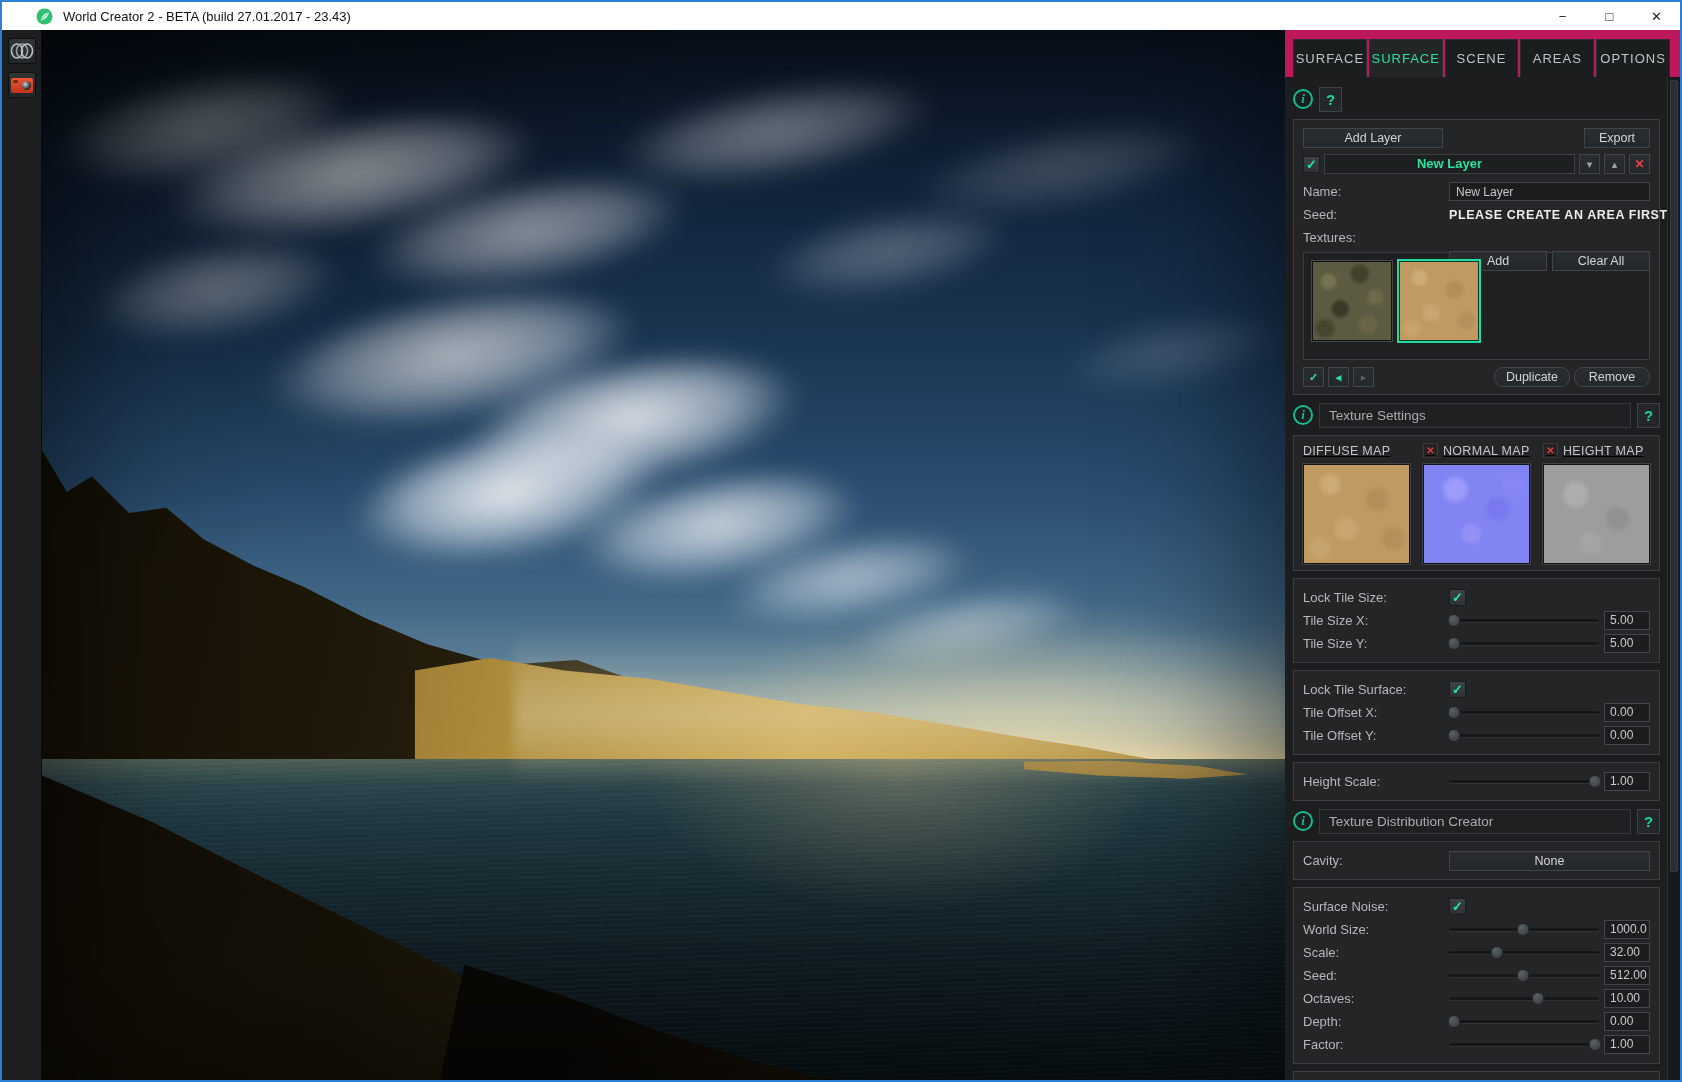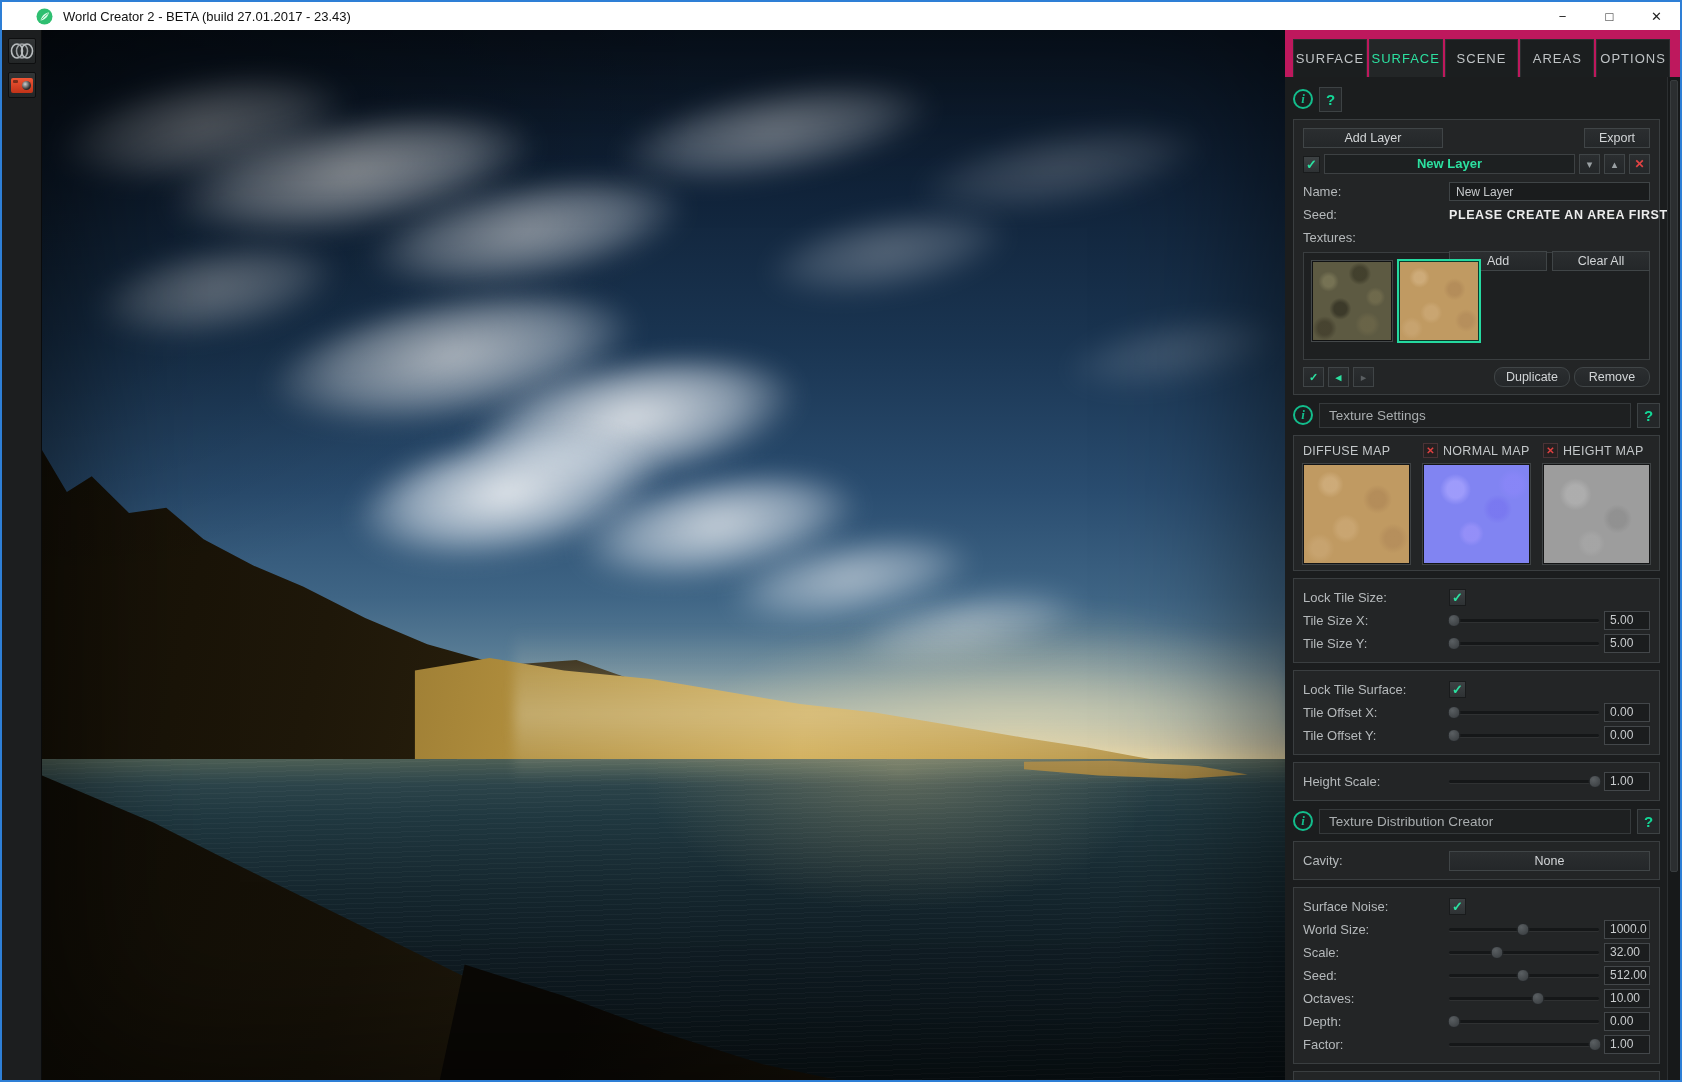--- a/index.html
+++ b/index.html
@@ -111,21 +111,21 @@
   .halfbtn{flex:1;margin-top:47px;}
   .thumbbox{border:1px solid #3a3e40;background:#1e2021;height:108px;padding:8px;display:flex;gap:7px;margin:4px 0 6px;}
   .thumb{width:80px;height:80px;border:1px solid #111213;outline:1px solid #44484a;}
   .thumb.selected{outline:2px solid #25d9a0;border:1px solid #0c3b2c;}
   .layerbottom{display:flex;align-items:center;gap:4px;height:22px;}
   .dupbtn,.rembtn{width:76px;border-radius:9px;}
   .spacer{flex:1;}
 
   
   .mapsrow{display:flex;gap:13px;}
-  .mapcol{flex:1;min-width:0;}
+  .mapcol{flex:1;min-width:0;text-decoration:underline;}
   .maphdr{display:flex;align-items:center;gap:5px;height:17px;color:#c3c7c9;font-size:12.5px;letter-spacing:.3px;white-space:nowrap;}
   .mapx{width:15px;height:15px;background:#262122;border:1px solid #4a3336;color:#e04040;font-size:10px;font-weight:bold;text-align:center;line-height:13px;flex:0 0 auto;}
   .mapthumb{height:100px;border:1px solid #141516;outline:1px solid #3f4345;margin-top:5px;}
 
   
   .tex-moss{background-color:#5d5a42;background-image:
     radial-gradient(circle at 20% 25%,rgba(124,120,88,.8) 0 6%,transparent 12%),
     radial-gradient(circle at 60% 15%,rgba(60,58,40,.8) 0 8%,transparent 14%),
     radial-gradient(circle at 80% 45%,rgba(118,112,80,.7) 0 7%,transparent 13%),
     radial-gradient(circle at 35% 60%,rgba(52,50,36,.8) 0 9%,transparent 16%),

